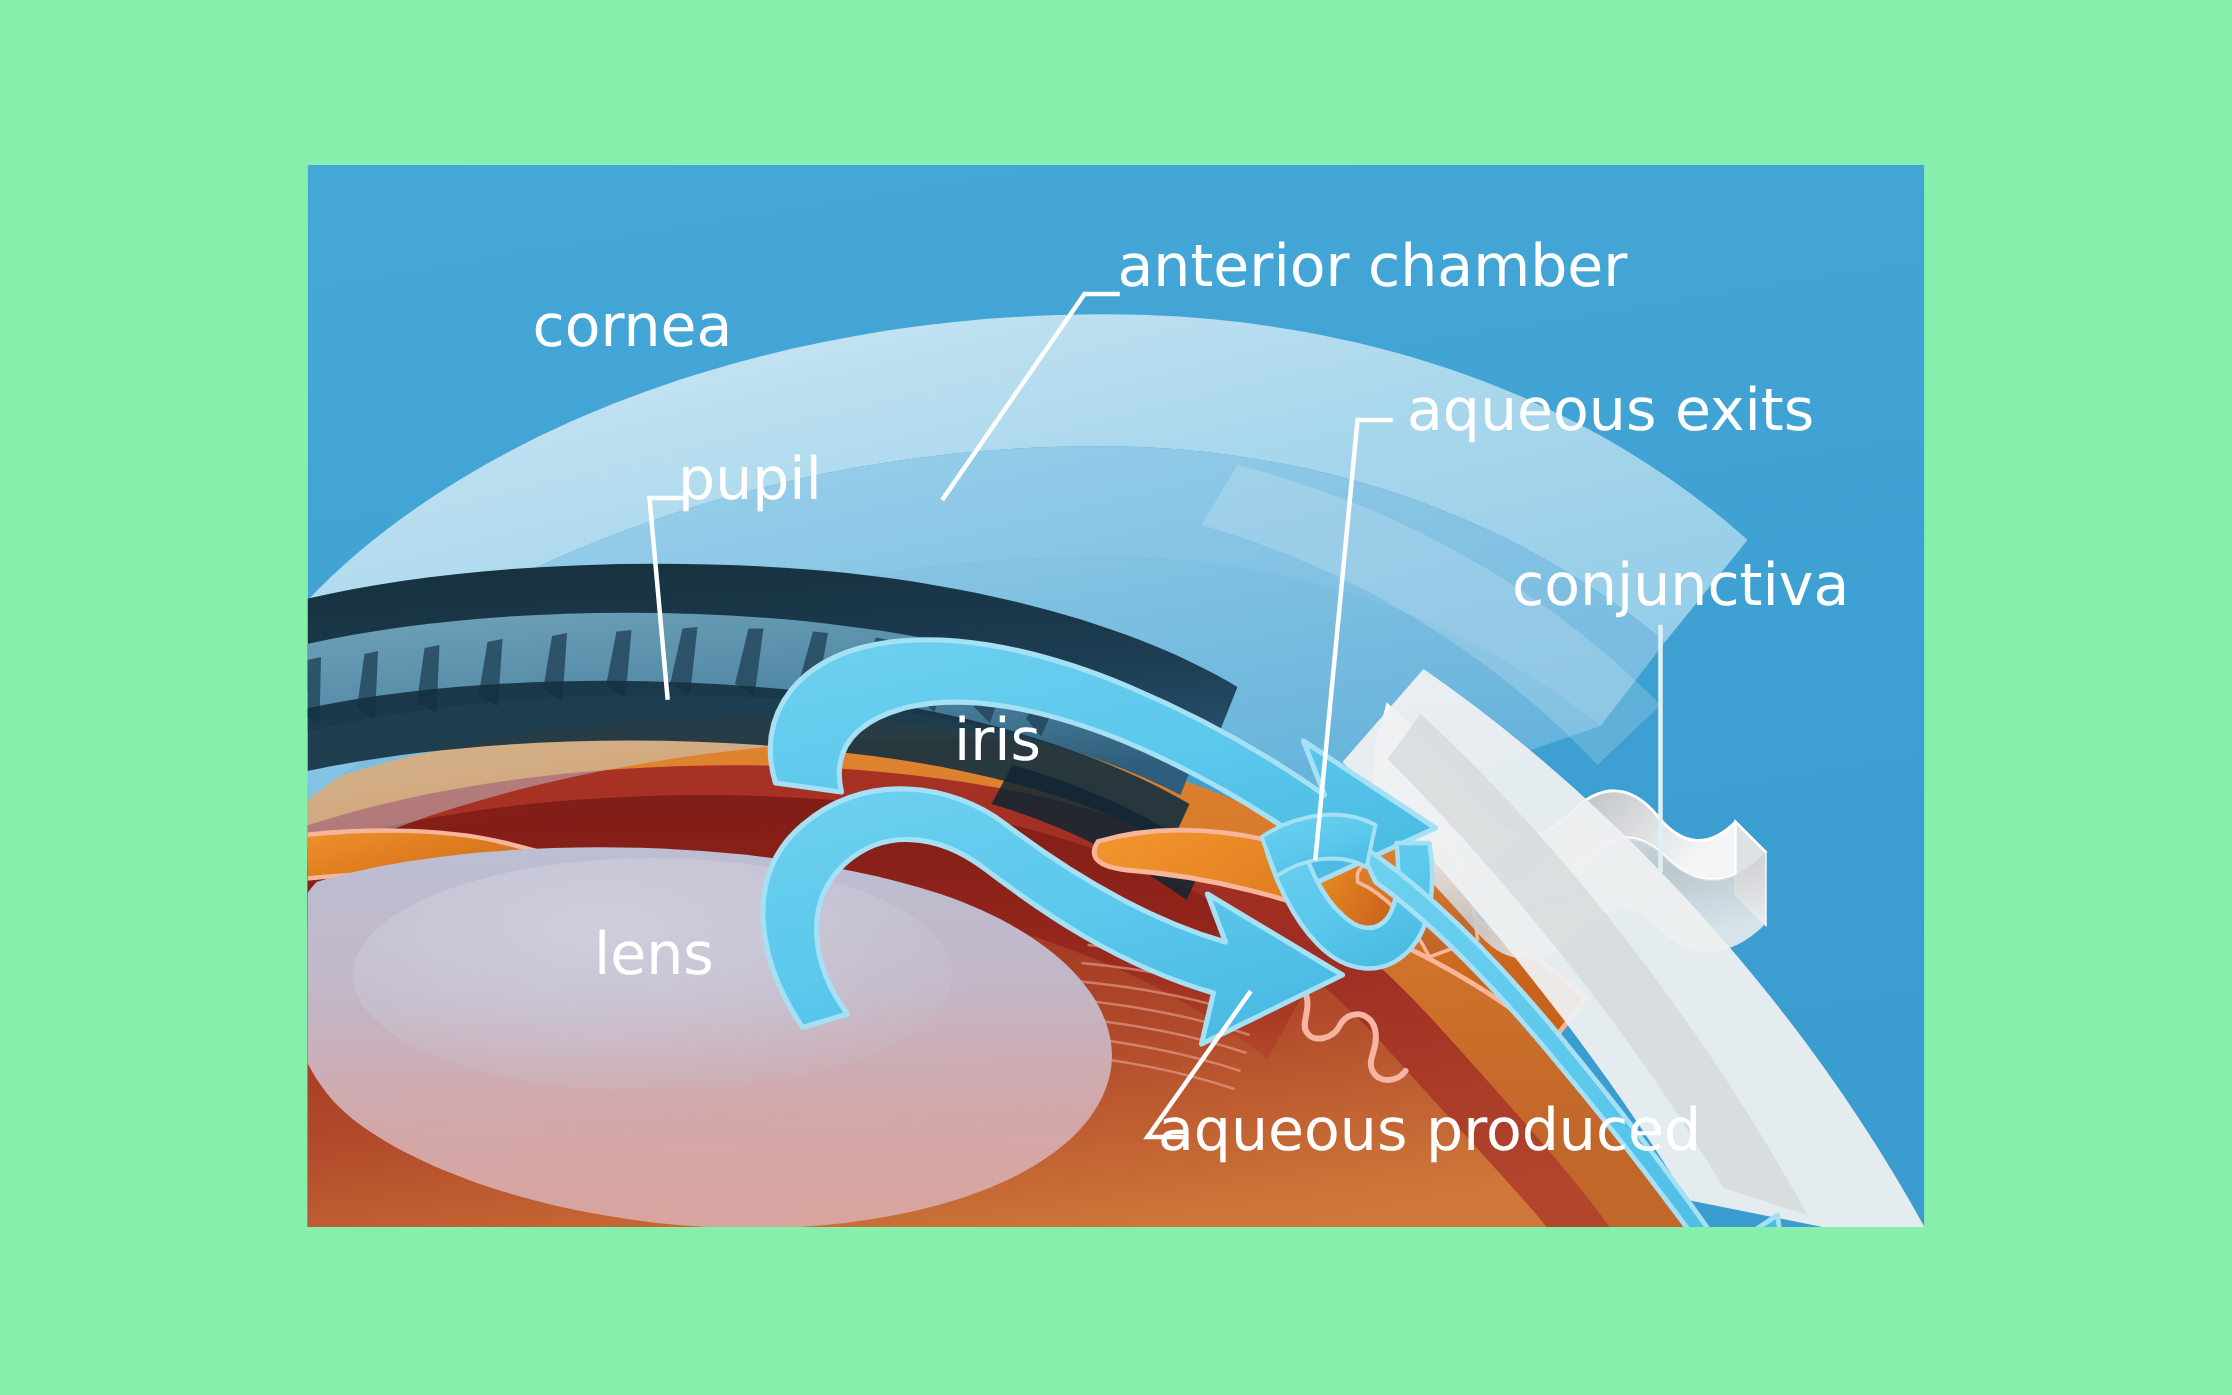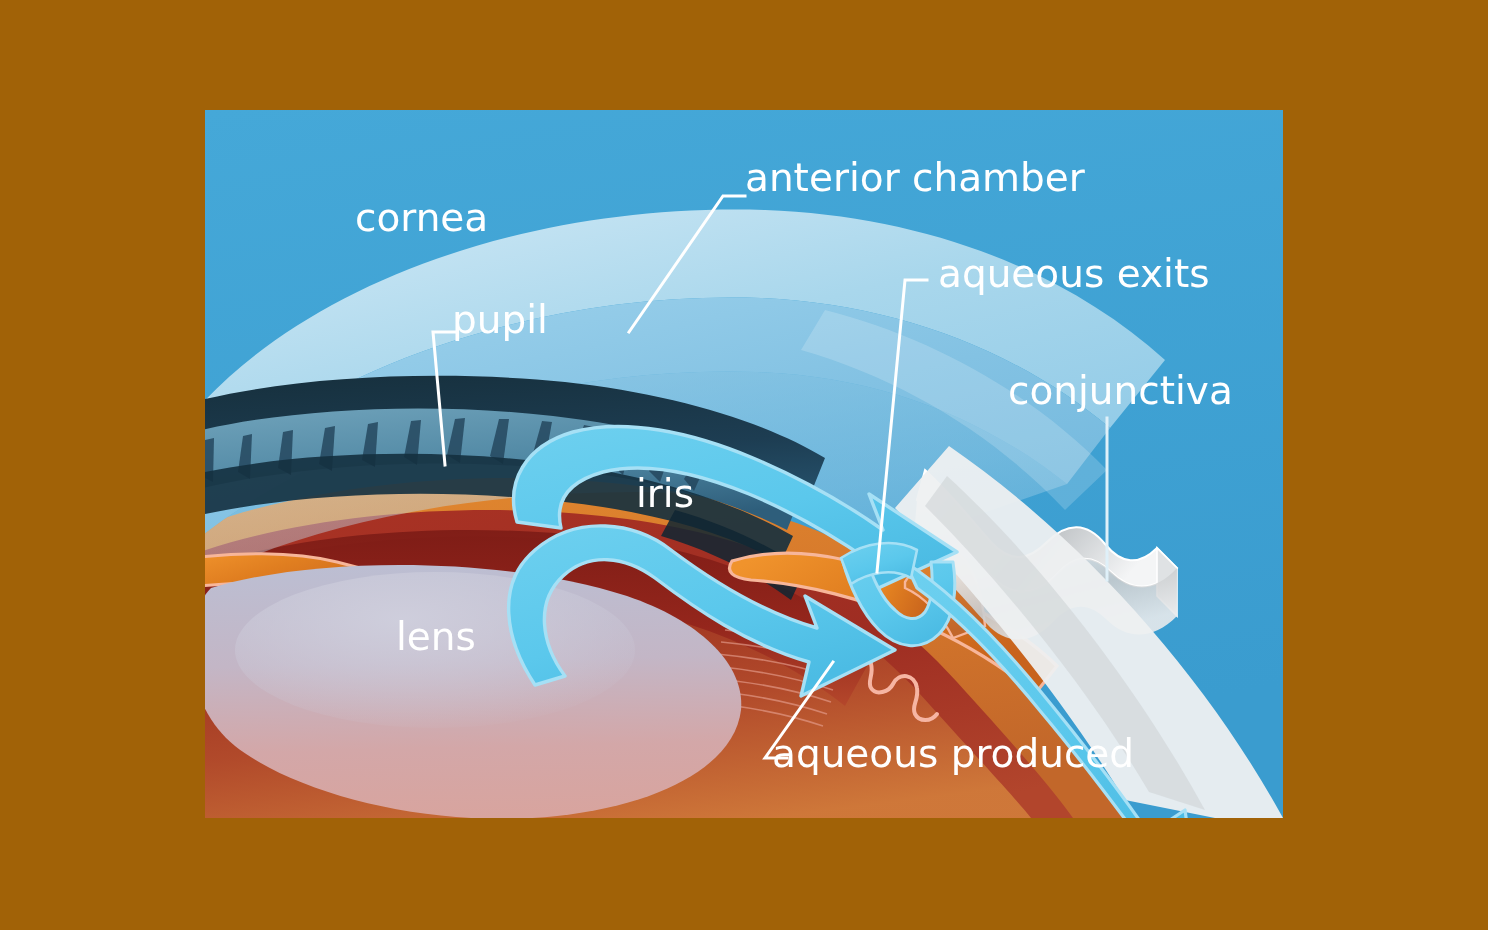--- a/index.html
+++ b/index.html
@@ -1,18 +1,18 @@
 <!DOCTYPE html>
 <html><head>
 <meta charset="utf-8">
 <style>
   html,body{margin:0;padding:0;background:#ffffff;}
   body{width:1488px;height:930px;overflow:hidden;
        font-family:"DejaVu Sans","Liberation Sans",sans-serif;}
-  #stage{position:relative;width:1488px;height:930px;background:#a16207;}
+  #stage{position:relative;width:1488px;height:930px;background:#86efac;}
   #figure{position:absolute;left:205px;top:110px;width:1078px;height:708px;overflow:hidden;}
   #figure svg{display:block;}
   .lbl{fill:#ffffff;font-family:"DejaVu Sans","Liberation Sans",sans-serif;
        font-weight:400;dominant-baseline:middle;}
 </style>
 </head>
 <body>
 
 <div id="stage">
   <div id="figure">

